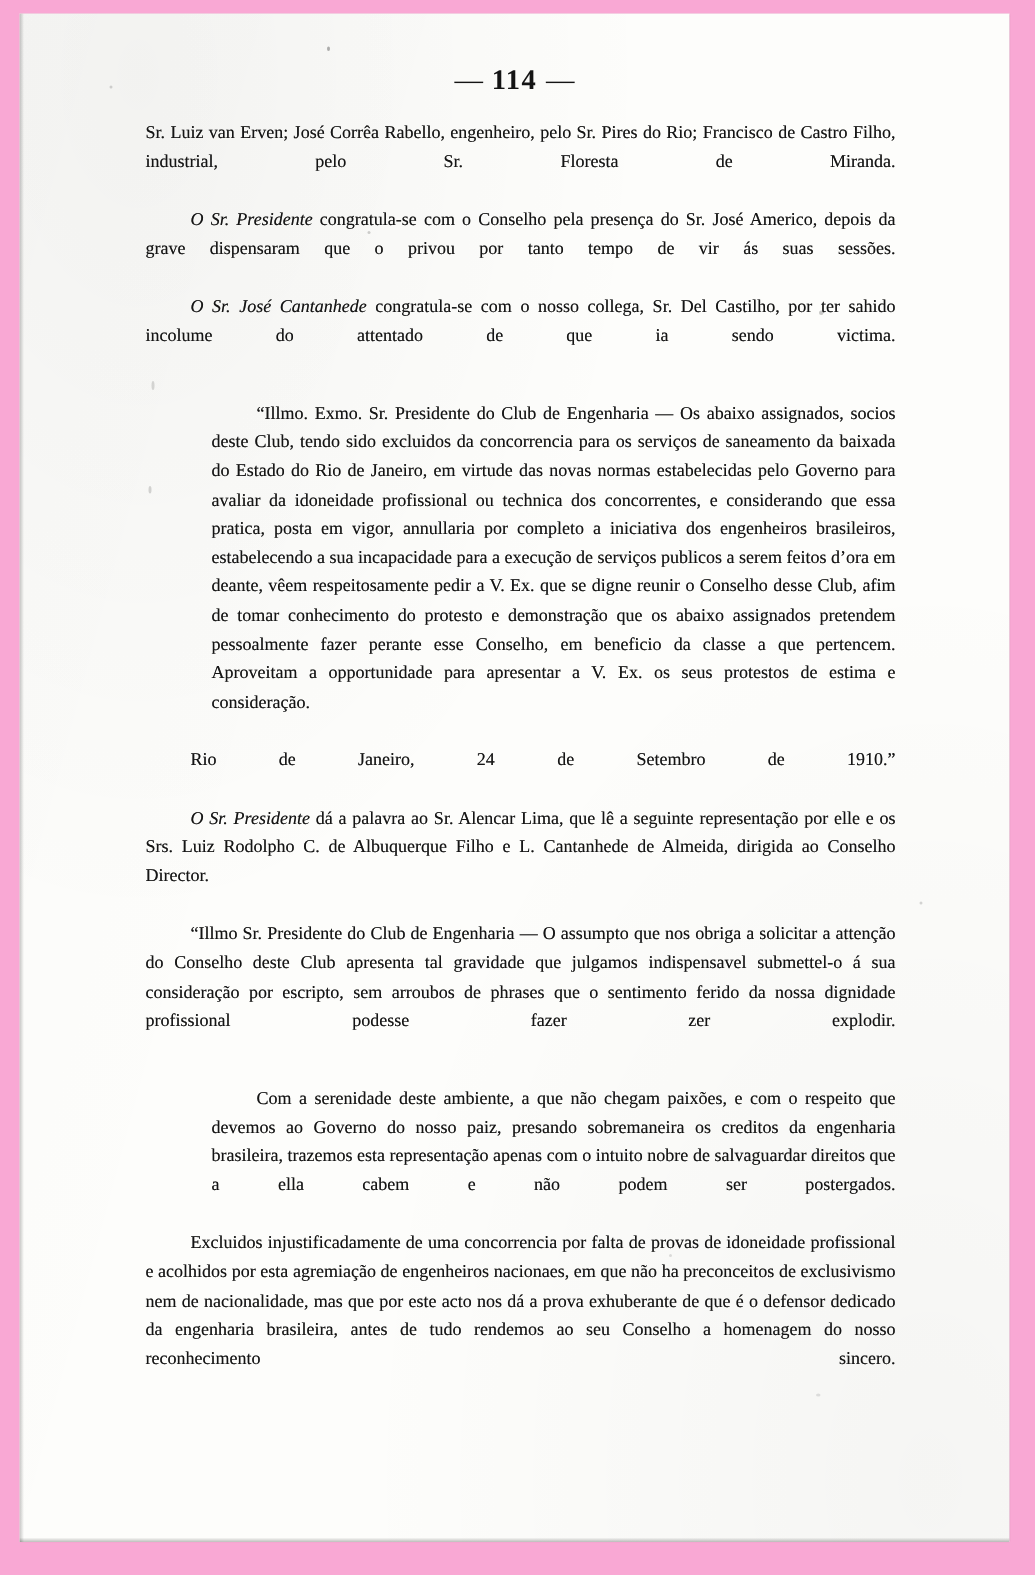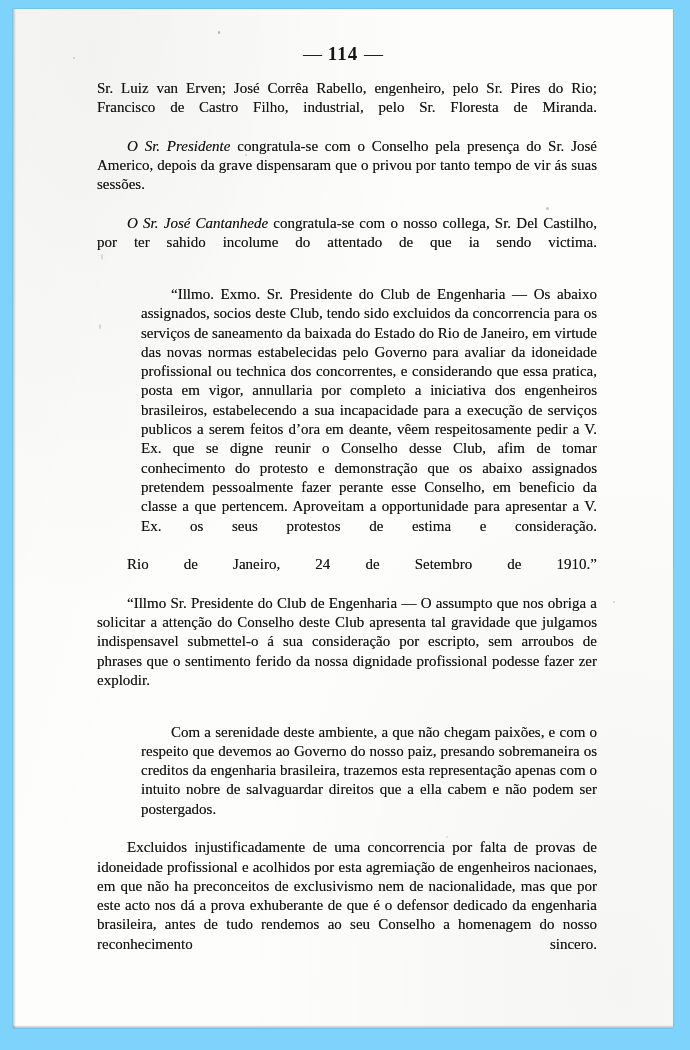--- a/index.html
+++ b/index.html
@@ -12,21 +12,21 @@
     height: 1050px;
     overflow: hidden;
     font-family: "Liberation Serif", "DejaVu Serif", serif;
   }
   
   .scan-frame {
     position: absolute;
     left: 0; top: 0;
     width: 690px;
     height: 1050px;
-    background: #7dd3fc;
+    background: #f9a8d4;
   }
   
   .page-sheet {
     position: absolute;
     left: 13px;
     top: 9px;
     width: 660px;
     height: 1019px;
     background: #fdfdfb;
     box-shadow: 0 0 1px rgba(0,0,0,0.4);
@@ -73,21 +73,21 @@
     font-weight: 400;
     letter-spacing: 0;
   }
 
   .body-text {
     position: absolute;
     left: 84px;
     top: 70px;
     width: 500px;
     color: #151515;
-    font-size: 15px;
+    font-size: 12px;
     line-height: 19.3px;
     text-align: justify;
     text-justify: inter-word;
     -webkit-font-smoothing: none;
   }
 
   .para {
     margin: 0;
     text-indent: 30px;
     text-align: justify;
@@ -146,19 +146,20 @@
       <span>114</span>
       <span class="rule">—</span>
     </div>
 
     <div class="body-text" id="body-text">
         <p class="para no-indent" id="p-attendance"><span>Sr. Luiz van Erven; José Corrêa Rabello, engenheiro, pelo Sr. Pires do Rio; Francisco de Castro Filho, industrial, pelo Sr. Floresta de Miranda.</span></p>
         <p class="para" id="p-presidente-congratula"><span class="speaker">O Sr. Presidente</span><span> congratula-se com o Conselho pela presença do Sr. José Americo, depois da grave dispensaram que o privou por tanto tempo de vir ás suas sessões.</span></p>
         <p class="para" id="p-jose-agostinho"><span class="speaker">O Sr. José Cantanhede</span><span> congratula-se com o nosso collega, Sr. Del Castilho, por ter sahido incolume do attentado de que ia sendo victima.</span></p>
         <p class="para gap-before" id="p-officio-1"><span>“Illmo. Exmo. Sr. Presidente do Club de Engenharia — Os abaixo assignados, socios deste Club, tendo sido excluidos da concorrencia para os serviços de saneamento da baixada do Estado do Rio de Janeiro, em virtude das novas normas estabelecidas pelo Governo para avaliar da idoneidade profissional ou technica dos concorrentes, e considerando que essa pratica, posta em vigor, annullaria por completo a iniciativa dos engenheiros brasileiros, estabelecendo a sua incapacidade para a execução de serviços publicos a serem feitos d’ora em deante, vêem respeitosamente pedir a V. Ex. que se digne reunir o Conselho desse Club, afim de tomar conhecimento do protesto e demonstração que os abaixo assignados pretendem pessoalmente fazer perante esse Conselho, em beneficio da classe a que pertencem. Aproveitam a opportunidade para apresentar a V. Ex. os seus protestos de estima e consideração.</span></p>
         <p class="para" id="p-data-officio"><span>Rio de Janeiro, 24 de Setembro de 1910.”</span></p>
+        <p class="para" id="p-presidente-da-palavra"><span class="speaker">O Sr. Presidente</span><span> dá a palavra ao Sr. Alencar Lima, que lê a seguinte representação por elle e os Srs. Luiz Rodolpho C. de Albuquerque Filho e L. Cantanhede de Almeida, dirigida ao Conselho Director.</span></p>
         <p class="para" id="p-representacao-1"><span>“Illmo Sr. Presidente do Club de Engenharia — O assumpto que nos obriga a solicitar a attenção do Conselho deste Club apresenta tal gravidade que julgamos indispensavel submettel-o á sua consideração por escripto, sem arroubos de phrases que o sentimento ferido da nossa dignidade profissional podesse fazer zer explodir.</span></p>
         <p class="para gap-before" id="p-representacao-2"><span>Com a serenidade deste ambiente, a que não chegam paixões, e com o respeito que devemos ao Governo do nosso paiz, presando sobremaneira os creditos da engenharia brasileira, trazemos esta representação apenas com o intuito nobre de salvaguardar direitos que a ella cabem e não podem ser postergados.</span></p>
         <p class="para" id="p-representacao-3"><span>Excluidos injustificadamente de uma concorrencia por falta de provas de idoneidade profissional e acolhidos por esta agremiação de engenheiros nacionaes, em que não ha preconceitos de exclusivismo nem de nacionalidade, mas que por este acto nos dá a prova exhuberante de que é o defensor dedicado da engenharia brasileira, antes de tudo rendemos ao seu Conselho a homenagem do nosso reconhecimento sincero.</span></p>
       </div>
 
   </div>
 </div>
 
 </body></html>

